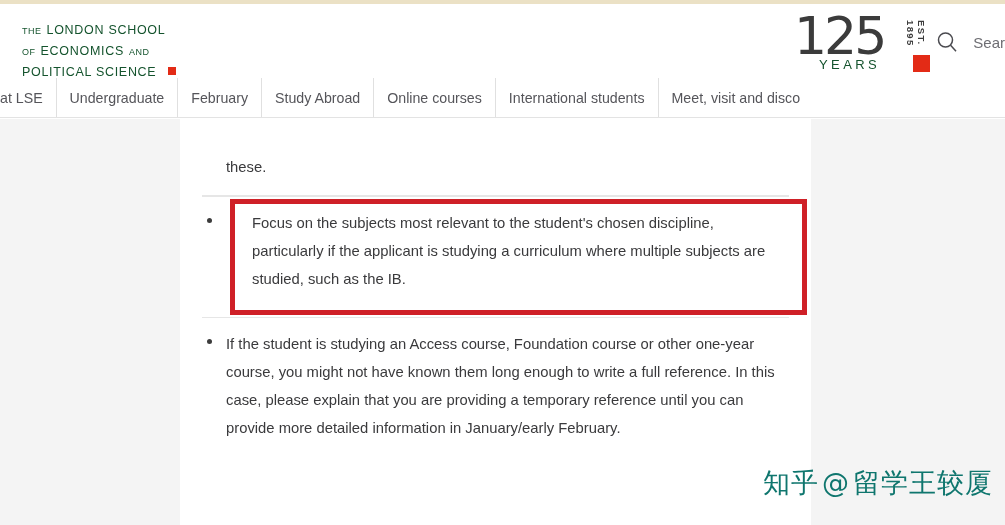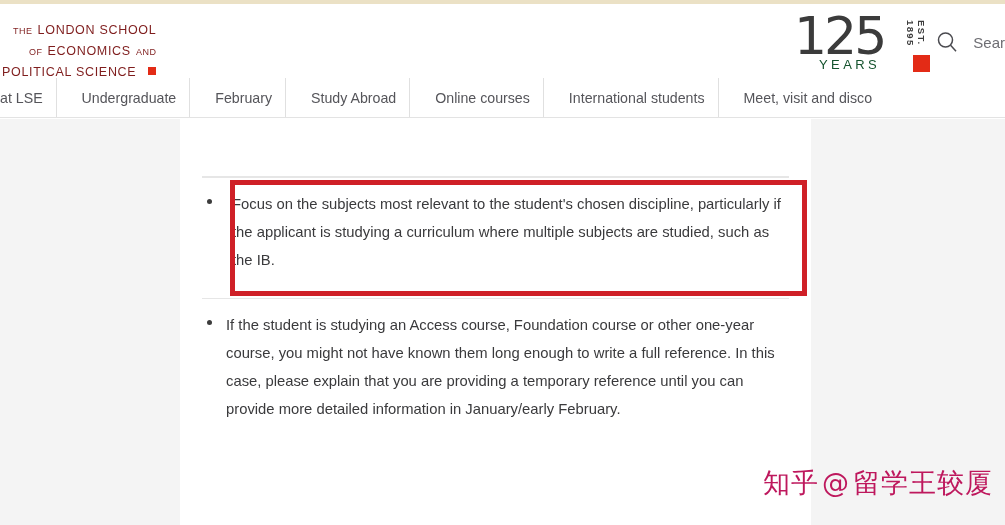--- a/index.html
+++ b/index.html
@@ -30,26 +30,25 @@
     position: absolute;
     top: 4px; left: 0;
     width: 1005px;
     height: 74px;
     background: #ffffff;
     box-sizing: border-box;
   }
 
   .lse-logo {
     position: absolute;
-    left: 2px;
+    left: 22px;
     top: 14px;
     line-height: 1.32;
-    color: #7f1d1d;
+    color: #14532d;
     user-select: none;
-    text-align: right;
   }
   .lse-logo .l1,
   .lse-logo .l2,
   .lse-logo .l3 {
     display: block;
     white-space: nowrap;
     font-weight: 400;
     letter-spacing: 0.6px;
   }
   .lse-logo .small {
@@ -147,21 +146,20 @@
     position: absolute;
     top: 78px; left: 0;
     width: 1005px;
     height: 40px;
     background: #ffffff;
     border-bottom: 1px solid #e3e3e3;
     display: flex;
     align-items: stretch;
     box-sizing: border-box;
     overflow: hidden;
-    gap: 12px;
   }
   .nav-item {
     display: flex;
     align-items: center;
     padding: 0 13px;
     font-size: 14.2px;
     color: #55555a;
     white-space: nowrap;
     border-right: 1px solid #e0e0e0;
     box-sizing: border-box;
@@ -282,21 +280,21 @@
     color: #3a3a3c;
     white-space: nowrap;
   }
 
   
   .watermark {
     position: absolute;
     right: 12px;
     bottom: 24px;
     font-size: 27px;
-    color: #be185d;
+    color: #0f766e;
     letter-spacing: 1px;
     font-family: "DejaVu Sans", sans-serif;
     user-select: none;
     white-space: nowrap;
     z-index: 20;
   }
   .watermark .wm-at { margin: 0 3px; }
 </style>
 </head>
 <body>
@@ -356,28 +354,29 @@
 
   <main class="content-panel">
     <div class="content-inner">
 
       <div class="clipped-top">
         <div class="bullet-text">curricular activities that require a significant time commitment, please mention</div>
       </div>
 
       <div class="bullet-row" style="padding-top:0;padding-bottom:14px;">
         <div class="bullet-dot"></div>
+        <div class="bullet-text">these.</div>
       </div>
 
       <div class="divider"></div>
 
 
       <div class="divider"></div>
 
-      <div class="bullet-row annot-wrap" style="padding-bottom:24px;">
+      <div class="bullet-row annot-wrap" style="padding-bottom:24px;gap:20px;">
         <div class="bullet-dot">
             <i></i>
           </div>
         <div class="bullet-text">Focus on the subjects most relevant to the student's chosen discipline, particularly if the applicant is studying a curriculum where multiple subjects are studied, such as the IB.</div>
         <div class="annot-box"></div>
       </div>
 
       <div class="divider"></div>
 
       <div class="bullet-row">

